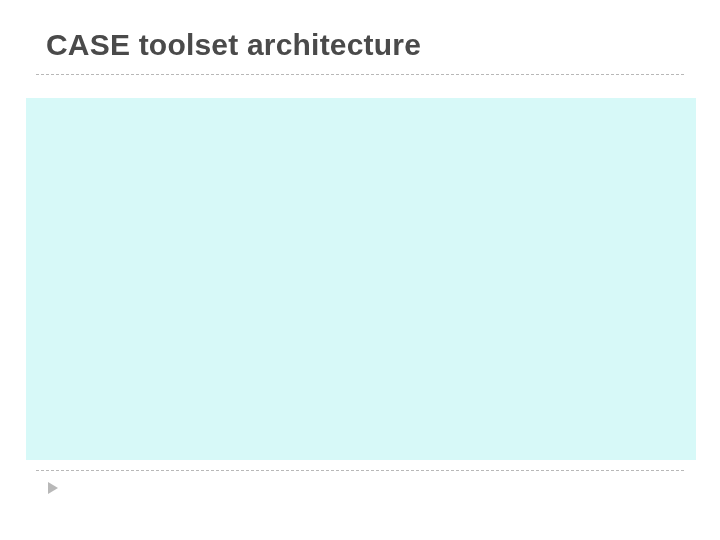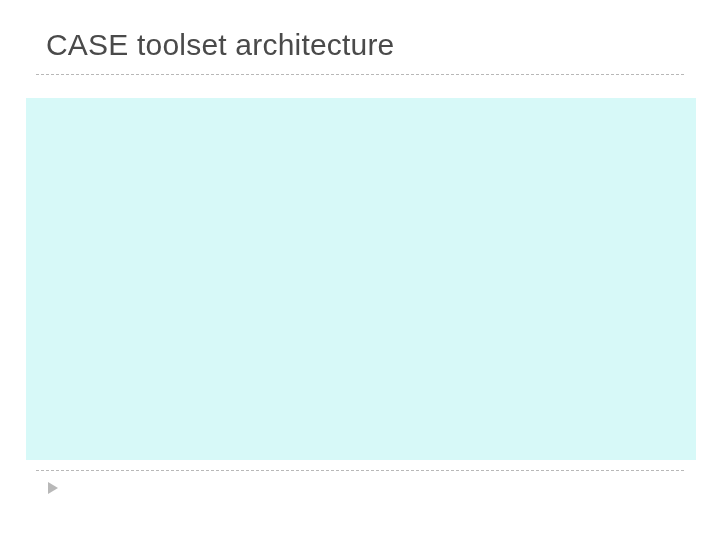--- a/index.html
+++ b/index.html
@@ -8,21 +8,21 @@
     position: relative;
     width: 720px;
     height: 540px;
     background: #ffffff;
   }
   .title {
     position: absolute;
     left: 46px;
     top: 28px;
     font-size: 30px;
-    font-weight: 400;
+    font-weight: 700;
     color: #4a4a4a;
     letter-spacing: 0.2px;
   }
   .rule-top {
     position: absolute;
     top: 74px;
     left: 36px;
     width: 648px;
     height: 0;
     border-top: 1px dashed #b8b8b8;

